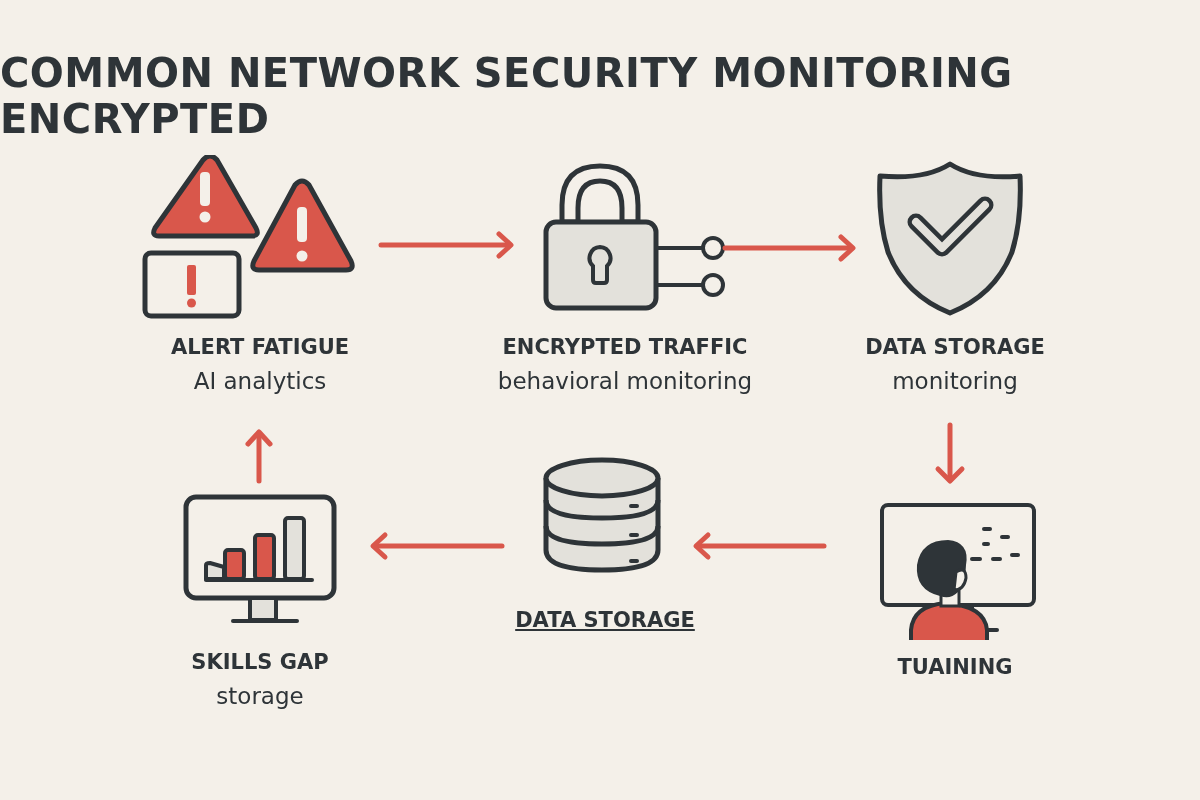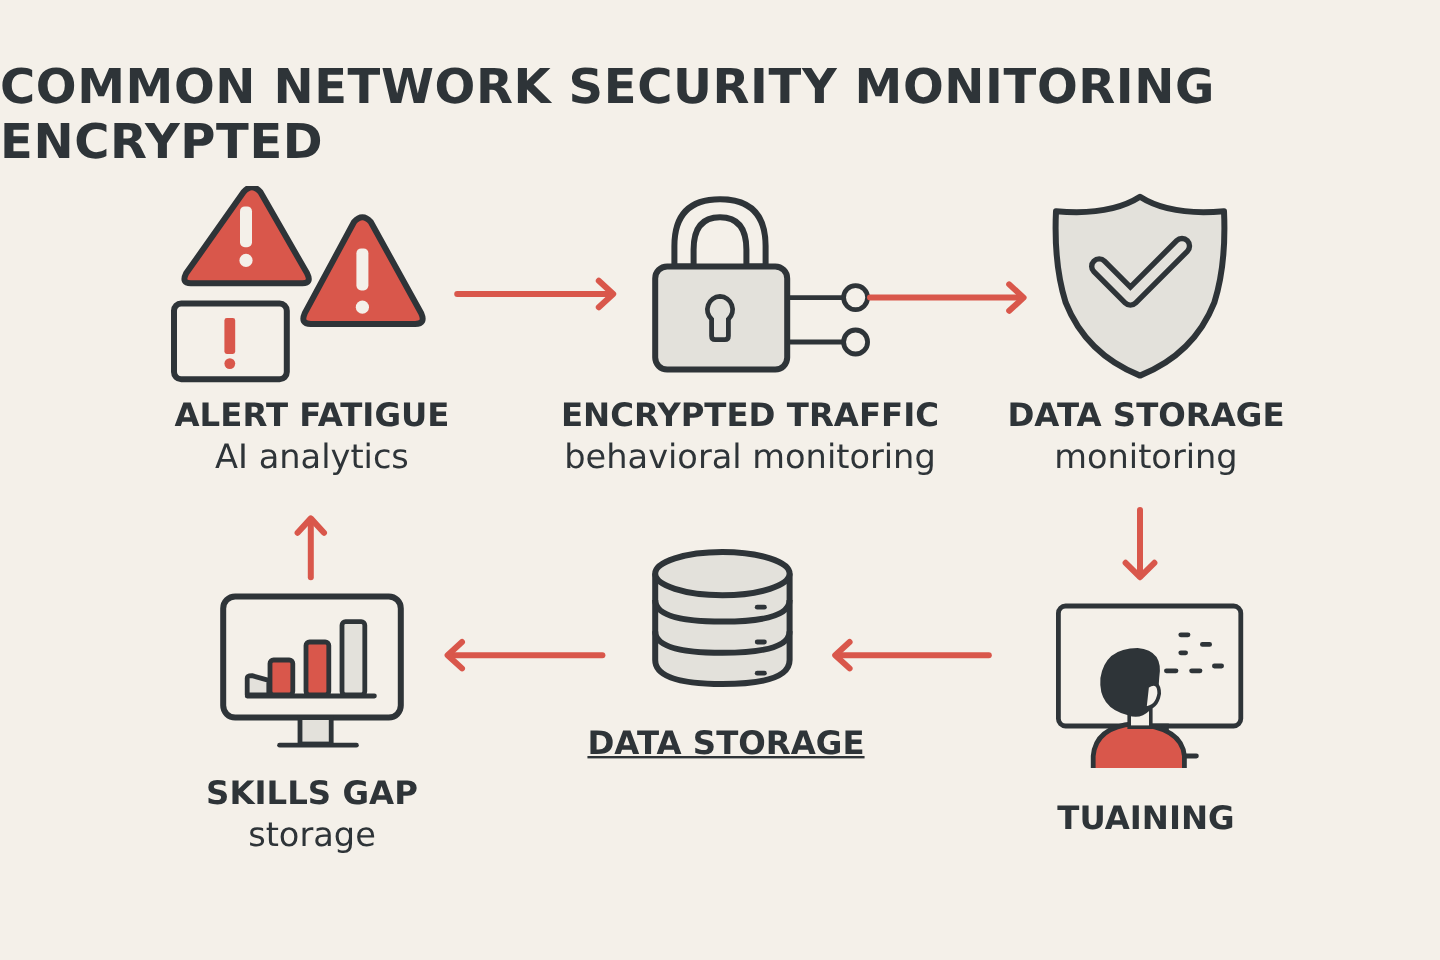--- a/index.html
+++ b/index.html
@@ -18,26 +18,26 @@
     color: #2e3438;
   }
   .title span { display: block; }
   .icon { position: absolute; }
   .label {
     position: absolute; text-align: center;
   }
   .label .head {
     display: block;
     font-family: "DejaVu Sans", "Liberation Sans", sans-serif;
-    font-weight: bold; font-size: 27px; line-height: 34px; color: #2e3438;
+    font-weight: bold; font-size: 21px; line-height: 34px; color: #2e3438;
   }
   .label .sub {
     display: block;
     font-family: "DejaVu Sans", "Liberation Sans", sans-serif;
-    font-size: 28px; line-height: 34px; color: #2e3438;
+    font-size: 23px; line-height: 34px; color: #2e3438;
   }
   .arrow { position: absolute; }
 </style>
 </head>
 <body>
 
 <div class="title">
   <span>COMMON NETWORK SECURITY MONITORING</span>
   <span>ENCRYPTED</span>
 </div>
@@ -131,21 +131,21 @@
   <span class="sub">AI analytics</span>
 </div>
 <div class="label" style="left:450px; top:330px; width:350px;">
   <span class="head">ENCRYPTED TRAFFIC</span>
   <span class="sub">behavioral monitoring</span>
 </div>
 <div class="label" style="left:820px; top:330px; width:270px;">
   <span class="head">DATA STORAGE</span>
   <span class="sub">monitoring</span>
 </div>
-<div class="label" style="left:840px; top:650px; width:230px;margin-top:16px;">
+<div class="label" style="left:840px; top:650px; width:230px;">
   <span class="head">TUAINING</span>
 </div>
 <div class="label" style="left:460px; top:603px; width:290px;text-decoration:underline;">
   <span class="head">DATA STORAGE</span>
 </div>
 <div class="label" style="left:130px; top:645px; width:260px;">
   <span class="head">SKILLS GAP</span>
   <span class="sub">storage</span>
 </div>
 

